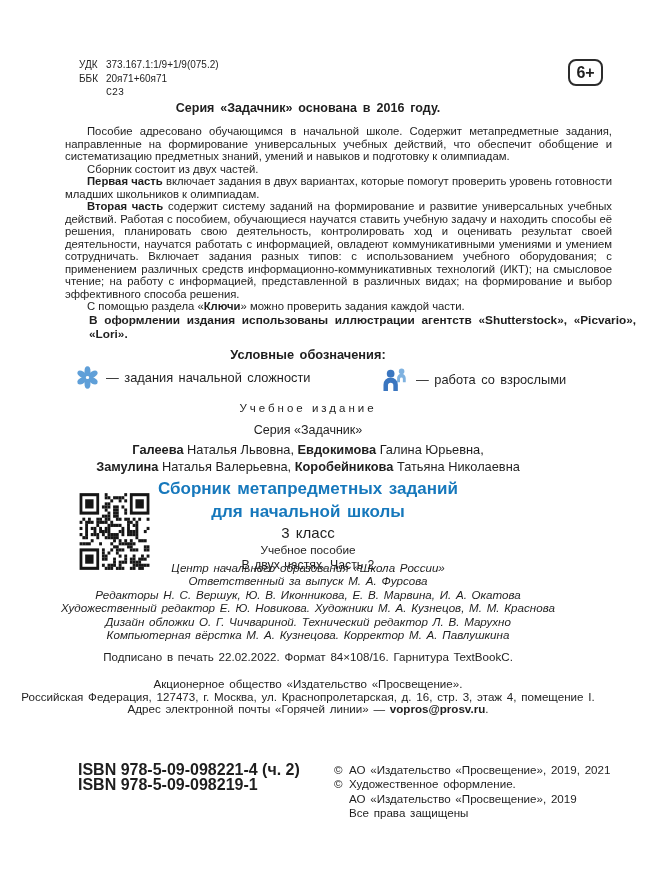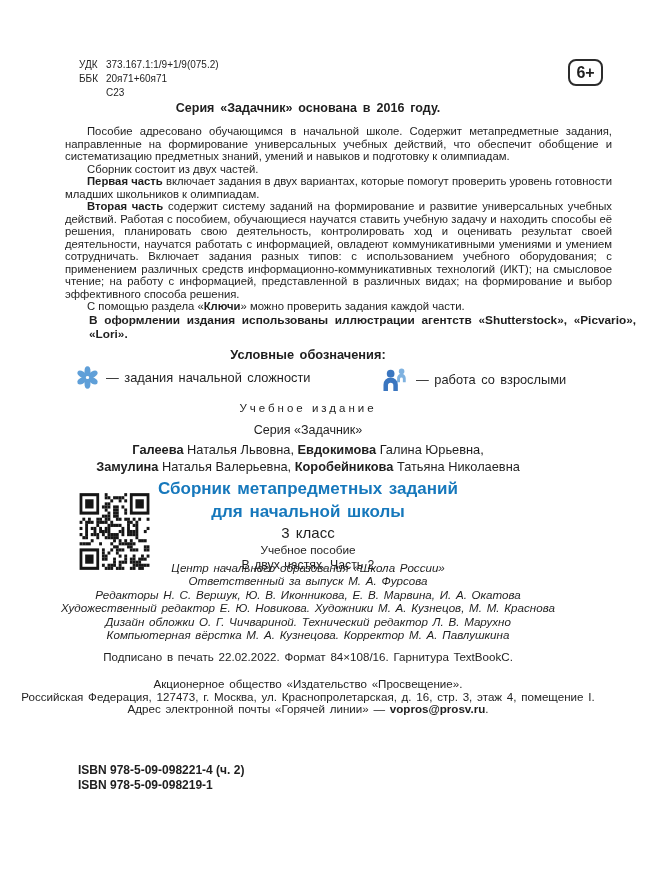--- a/index.html
+++ b/index.html
@@ -3,21 +3,21 @@
 <meta charset="utf-8">
 <style>
   html,body{margin:0;padding:0;background:#fff;}
   .page{position:relative;width:650px;height:869px;background:#fff;
         font-family:"Liberation Sans",sans-serif;color:#1e1e1e;overflow:hidden;}
   .abs{position:absolute;}
   .center{position:absolute;left:0;width:616px;text-align:center;}
   
   .meta-block{left:79px;top:58px;font-size:10px;line-height:14px;}
   .meta-label{display:inline-block;width:27px;}
-  .meta-pad{padding-left:27px;}
+  .meta-pad{padding-left:27px;font-family:Liberation Mono, monospace;}
   .age-badge{left:568px;top:59px;width:31px;height:23px;border:2.2px solid #2c2c2c;
              border-radius:8px;font-weight:bold;font-size:16px;line-height:23px;text-align:center;}
   .series-founded{top:101px;font-weight:bold;font-size:12.5px;word-spacing:2.5px;}
   
   .annotation{left:65px;top:125px;width:547px;font-size:11.3px;line-height:12.5px;text-align:justify;}
   .annotation p{margin:0;text-indent:22px;}
   .agencies{left:65px;top:313px;width:547px;font-weight:bold;font-size:11.8px;
             text-align:justify;text-align-last:justify;margin-left:24px;}
   
   .legend-title{top:347px;font-weight:bold;font-size:12.8px;word-spacing:2px;}
@@ -33,21 +33,21 @@
   .grade{top:524px;font-size:15px;word-spacing:2px;}
   .subtitle1{top:543px;font-size:11.8px;}
   .subtitle2{top:558px;font-size:12.3px;word-spacing:1px;}
   .imprint{top:561px;font-style:italic;font-size:11.6px;line-height:13.4px;word-spacing:1.5px;}
   .printinfo{top:650px;font-size:11.6px;line-height:13.6px;word-spacing:1.5px;}
   .publisher{top:678px;font-size:11.6px;line-height:12.8px;word-spacing:1.5px;}
   .email-line{top:702px;font-size:11.6px;word-spacing:1.5px;}
   
   .qr{left:74px;top:487px;}
   
-  .isbn-block{left:78px;top:763px;font-weight:bold;font-size:12px;line-height:14.6px;}
+  .isbn-block{left:78px;top:763px;font-weight:bold;font-size:16px;line-height:14.6px;}
   .copyright{left:334px;top:763px;font-size:11.6px;line-height:14.4px;word-spacing:1.5px;}
   .copyright .ind{padding-left:15px;}
   .csym{display:inline-block;width:15px;}
   b{font-weight:bold;}
 </style>
 </head>
 <body>
 
 <div class="page">
 
@@ -351,14 +351,20 @@
 
   <div class="center email-line">
     <span>Адрес электронной почты «Горячей линии» — </span><b>vopros@prosv.ru</b><span>.</span>
   </div>
 
   <div class="abs isbn-block">
     <div>ISBN 978-5-09-098221-4  (ч. 2)</div>
     <div>ISBN 978-5-09-098219-1</div>
   </div>
 
+  <div class="abs copyright">
+    <div><span class="csym">©</span><span>АО «Издательство «Просвещение», 2019, 2021</span></div>
+    <div><span class="csym">©</span><span>Художественное оформление.</span></div>
+    <div class="ind">АО «Издательство «Просвещение», 2019</div>
+    <div class="ind">Все права защищены</div>
+  </div>
 
 </div>
 
 </body></html>

